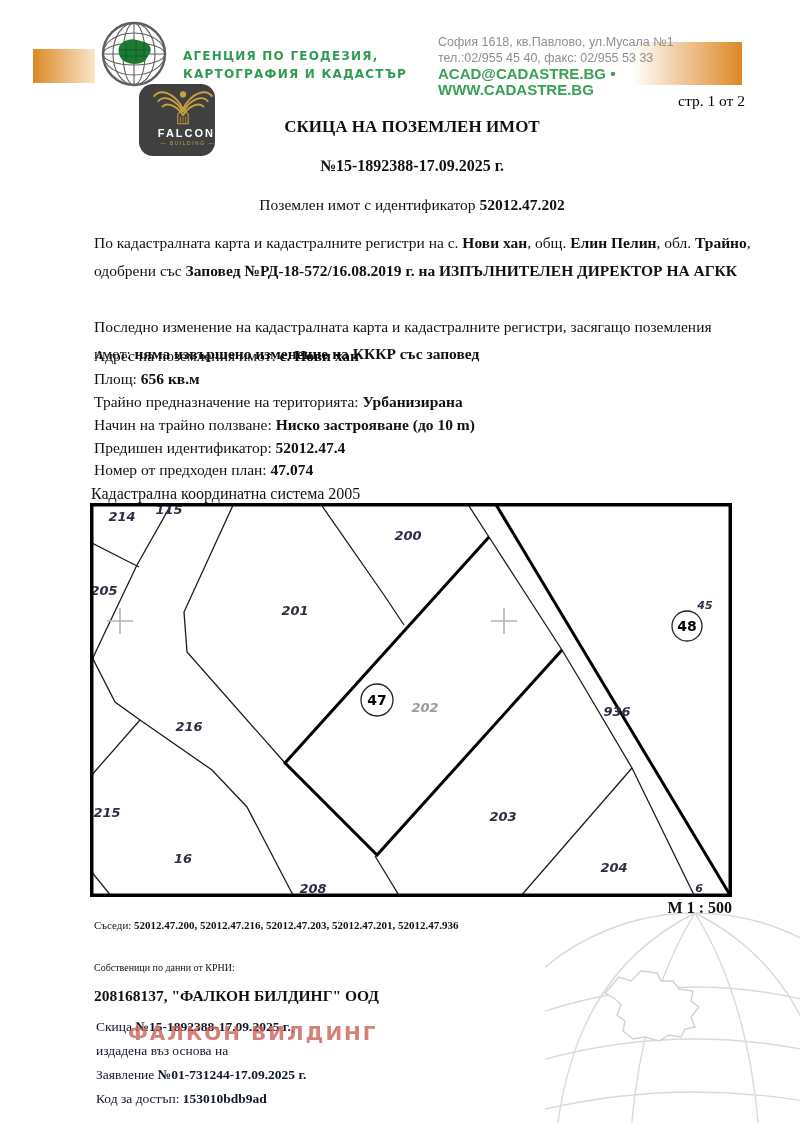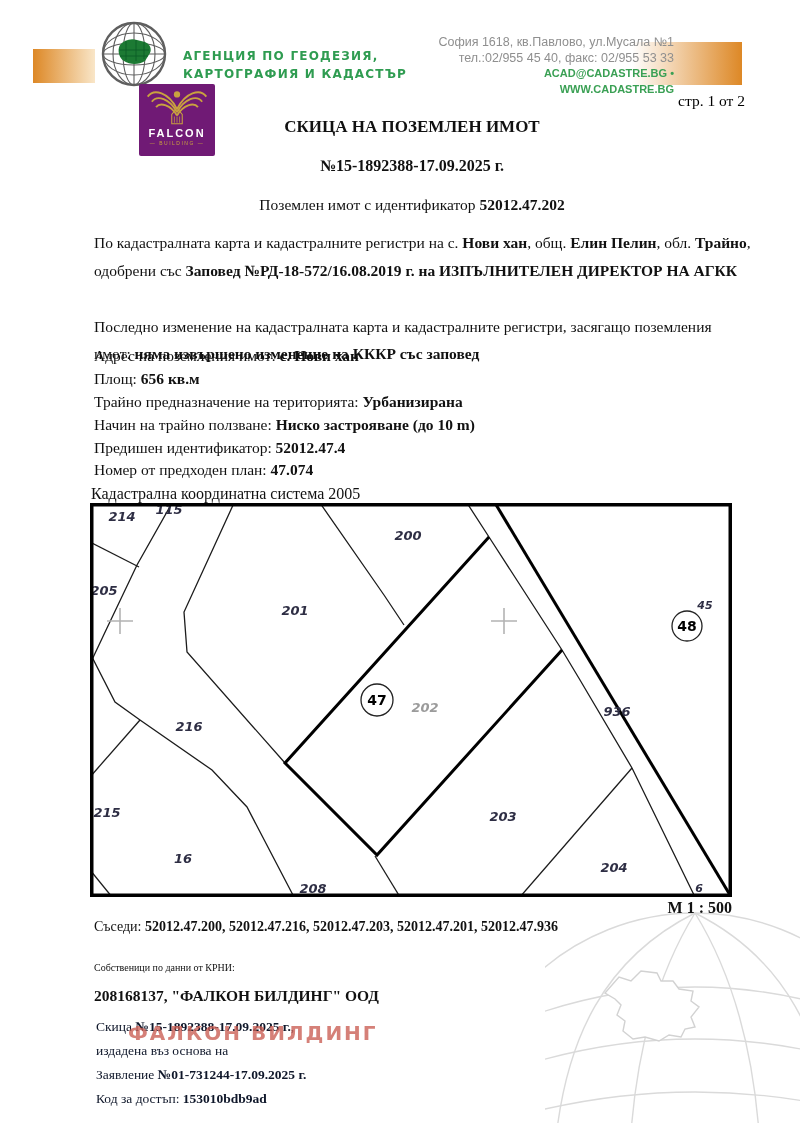--- a/index.html
+++ b/index.html
@@ -8,28 +8,28 @@
 
   
   .bar-left{position:absolute;left:33px;top:49px;width:62px;height:34px;
             background:linear-gradient(90deg,#dd8826,#f9e6c8);}
   .bar-right{position:absolute;left:632px;top:42px;width:110px;height:43px;
              background:linear-gradient(90deg,rgba(255,255,255,0),#dd8826);}
   .globe-logo{position:absolute;left:92px;top:12px;width:84px;height:84px;}
   .agency-name{position:absolute;left:183px;top:47px;z-index:2;
                font-family:"DejaVu Sans",sans-serif;font-weight:bold;font-size:12px;
                letter-spacing:1.2px;color:#2f9c51;line-height:18px;white-space:nowrap;}
-  .contact{position:absolute;left:438px;top:35px;width:236px;z-index:2;text-align:right;
+  .contact{position:absolute;left:438px;top:35px;width:236px;z-index:2;text-align:left;
            font-family:"Liberation Sans",sans-serif;font-size:12.5px;color:#8f8f8f;line-height:15.5px;}
-  .contact .email{font-size:11px;font-weight:bold;color:#3aa054;}
+  .contact .email{font-size:15px;font-weight:bold;color:#3aa054;}
   .page-num{position:absolute;right:55px;top:92px;font-size:15.5px;color:#000;}
 
   
-  .falcon{position:absolute;left:139px;top:84px;width:76px;height:72px;background:#701a75;
-          border-radius:2px;z-index:3;display:flex;flex-direction:column;align-items:center;}
+  .falcon{position:absolute;left:139px;top:84px;width:76px;height:72px;background:#404040;
+          border-radius:14px;z-index:3;display:flex;flex-direction:column;align-items:flex-end;}
   .falcon-title{color:#fff;font-family:"Liberation Sans",sans-serif;font-weight:bold;
                 font-size:11px;letter-spacing:2px;margin-top:-1px;}
   .falcon-sub{color:#c9a23f;font-family:"Liberation Sans",sans-serif;font-size:5px;
               letter-spacing:1.5px;margin-top:1px;}
 
   
   .doc-title{position:absolute;left:0;top:117px;width:800px;text-align:center;
              font-weight:bold;font-size:17px;}
   .doc-number{position:absolute;left:0;top:157px;width:800px;text-align:center;
               font-weight:bold;font-size:16px;}
@@ -50,21 +50,21 @@
        font-size:13px;fill:#2e2e44;}
   .lbl.muted{fill:#9b9b9b;}
   .lbl.small{font-size:11px;}
   .circ{stroke:#222;stroke-width:1.3;fill:#fff;}
   .circ-txt{font-family:"DejaVu Sans",sans-serif;font-weight:bold;font-size:14px;fill:#000;}
   .cross{stroke:#b3b3b3;stroke-width:1.6;fill:none;}
   .scale{position:absolute;left:78px;top:899px;width:642px;text-align:right;
          font-weight:bold;font-size:16px;}
 
   
-  .neighbors{position:absolute;left:82px;top:919px;font-size:14px;white-space:nowrap;}
+  .neighbors{position:absolute;left:82px;top:919px;font-size:11px;white-space:nowrap;}
   .owners-h{position:absolute;left:82px;top:962px;font-size:10px;}
   .owners-e{position:absolute;left:82px;top:987px;font-size:15.5px;font-weight:bold;}
   .footer-line{position:absolute;left:84px;font-size:13.5px;color:#0f172a;}
   .f1{top:1019px;}.f2{top:1043px;}.f3{top:1067px;}.f4{top:1091px;}
   .wm-text{position:absolute;left:128px;top:1021px;z-index:4;
            font-family:"DejaVu Sans",sans-serif;font-weight:bold;font-size:20px;
            letter-spacing:2px;color:rgba(201,92,82,.78);white-space:nowrap;}
   .wm-globe{position:absolute;left:545px;top:898px;width:255px;height:225px;z-index:0;}
   .above{z-index:2;padding-left:12px;}
 </style>

